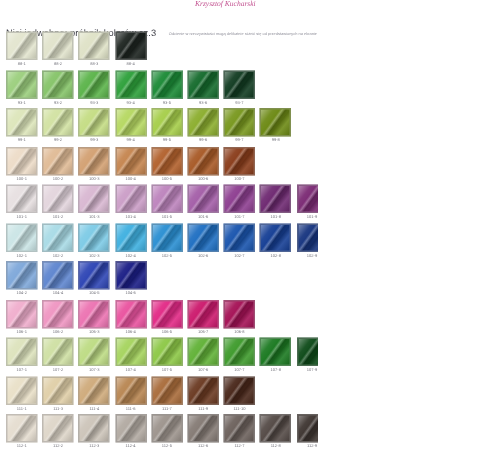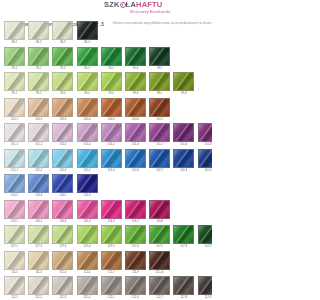--- a/index.html
+++ b/index.html
@@ -83,21 +83,20 @@
     letter-spacing:0.01px; white-space:nowrap; overflow:hidden;
   }
 </style>
 </head>
 <body>
 
 <div class="page">
 
   <div class="header">
     <div class="logo">
-      <div class="logo-main"><span>SZK</span><span class="ring"></span><span>ŁA</span><span class="pink">HAFTU</span></div>
       <div class="logo-sub">Krzysztof Kucharski</div>
     </div>
     <div class="title-row">
       <span class="title">Nici jedwabne: próbnik kolorów cz.3</span>
       <span class="subnote">Odcienie w rzeczywistości mogą delikatnie różnić się od przedstawionych na ekranie</span>
     </div>
   </div>
 
   <div class="grid">
       <div class="row">

